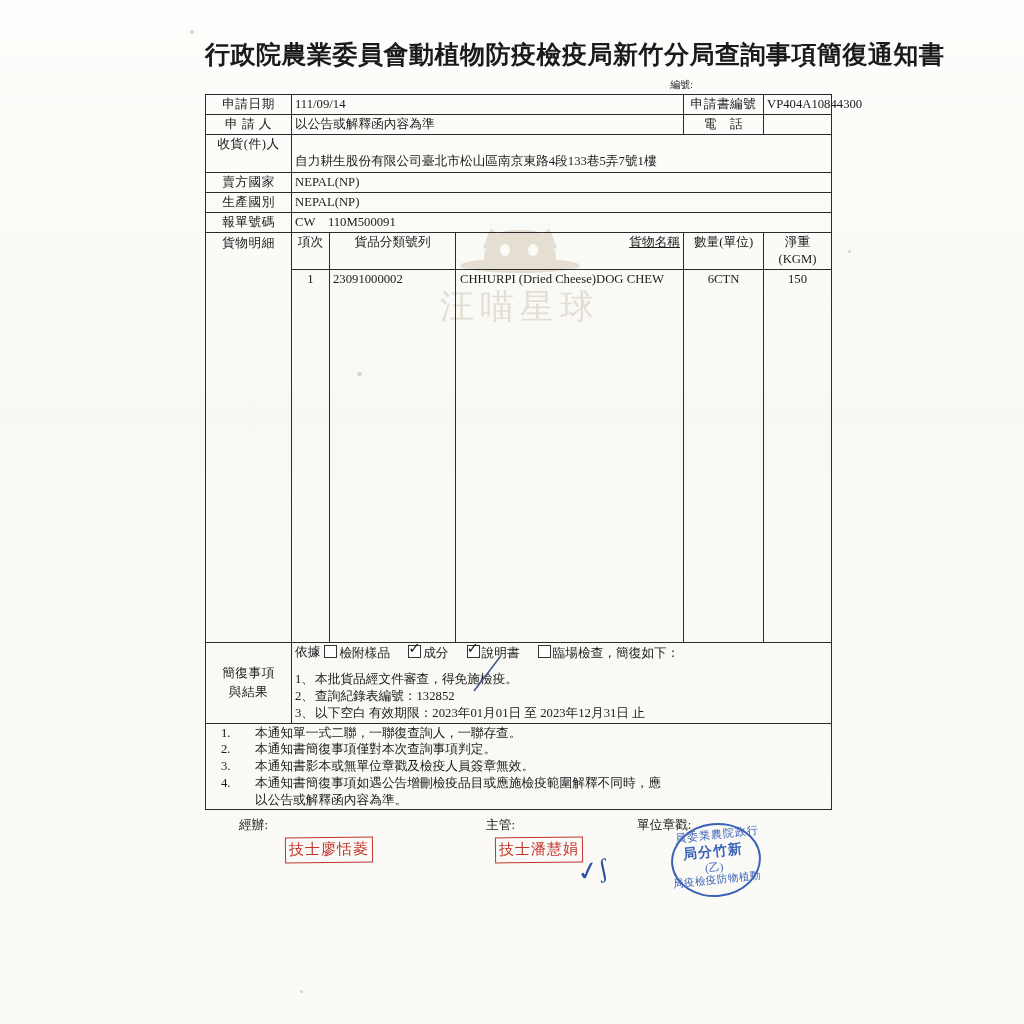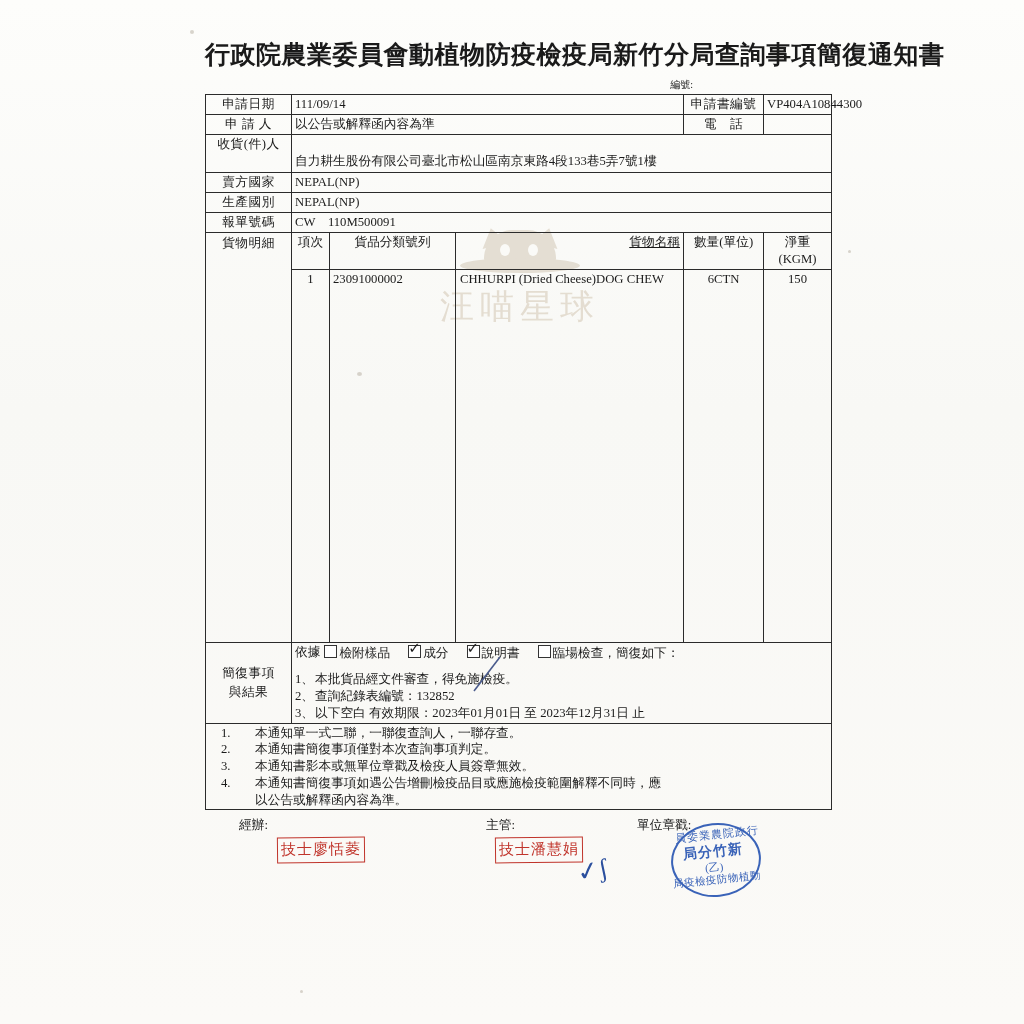--- a/index.html
+++ b/index.html
@@ -155,21 +155,21 @@
     font-family: "Liberation Serif", serif;
     color: #c0342b;
     border: 1.4px solid #c0342b;
     font-size: 15px;
     letter-spacing: 1px;
     padding: 2px 3px 3px 3px;
     top: 20px;
     white-space: nowrap;
     transform: rotate(-0.6deg);
   }
-  .stamp-red.r1 { left: 72px; }
+  .stamp-red.r1 { left: 80px; }
   .stamp-red.r2 { left: 290px; }
 
   .blue-sig {
     position: absolute;
     left: 372px;
     top: 38px;
     color: #2b4f9e;
     font-size: 26px;
     font-family: "Liberation Serif", serif;
     transform: rotate(-12deg);

